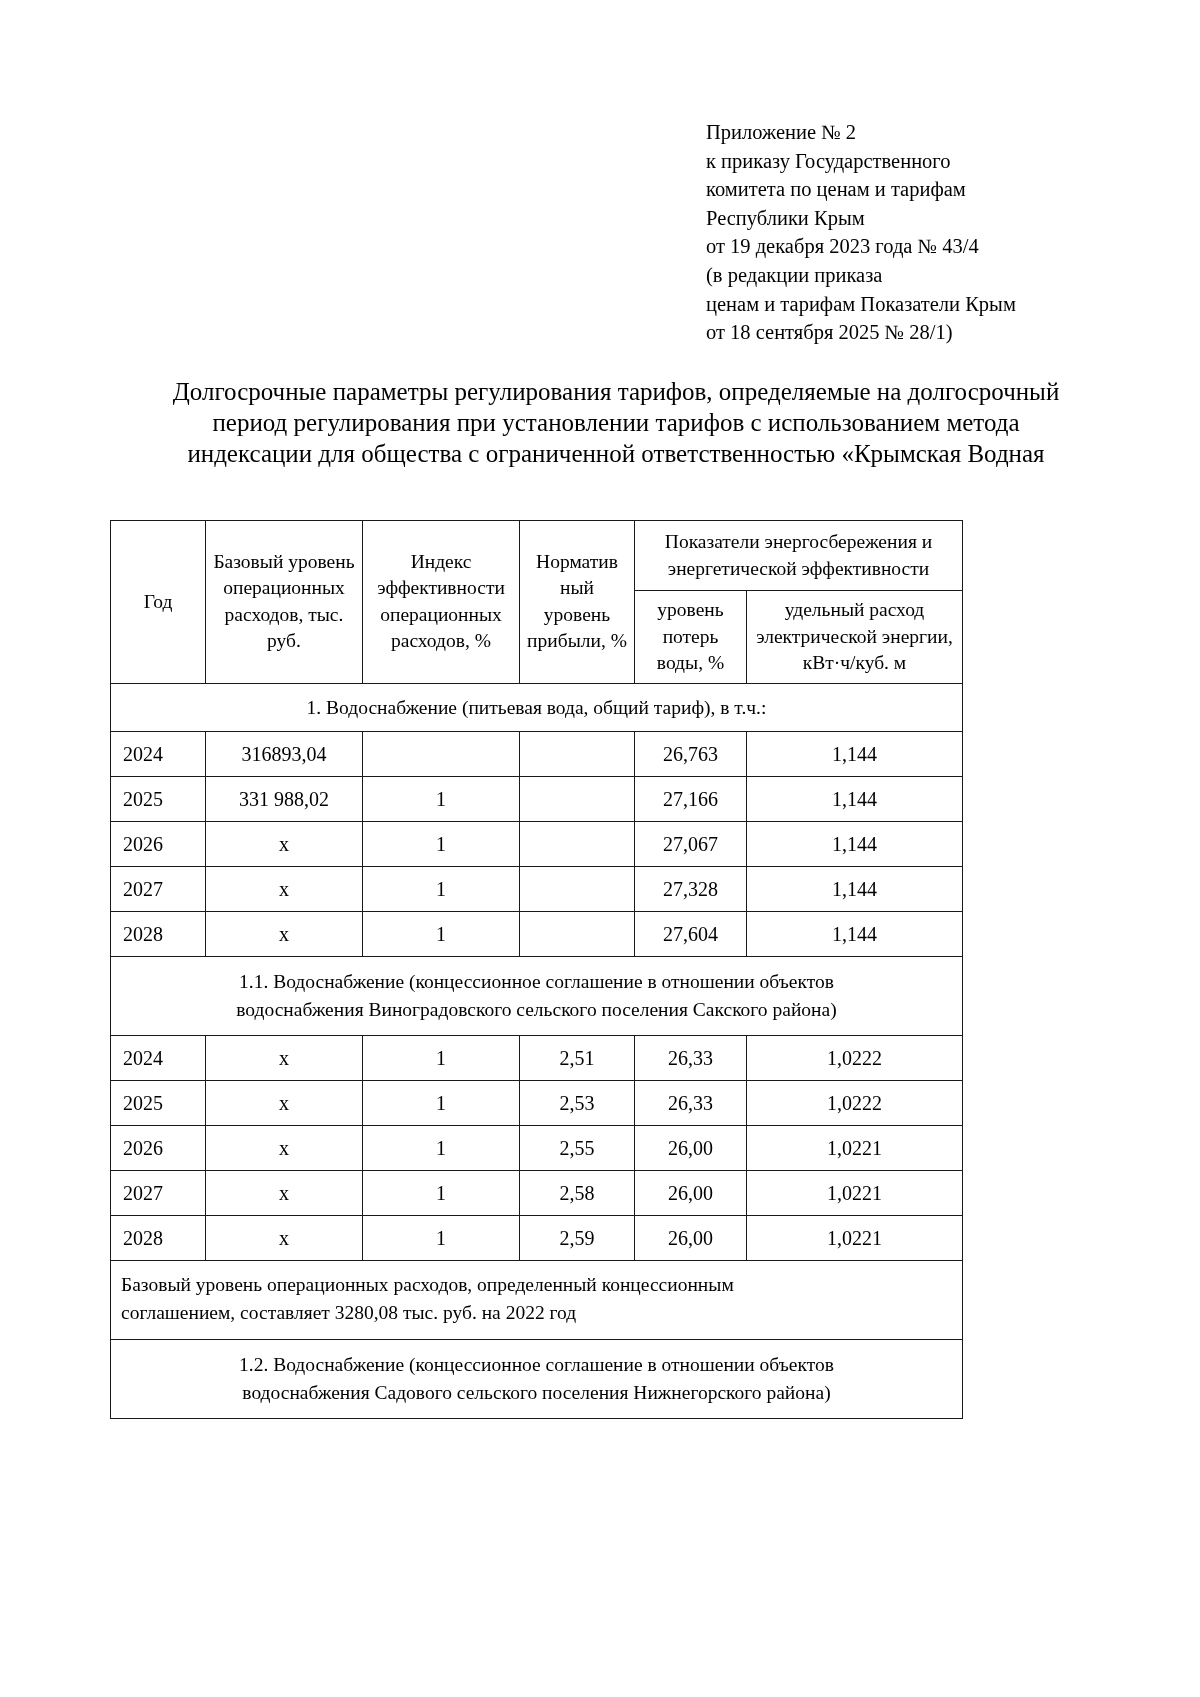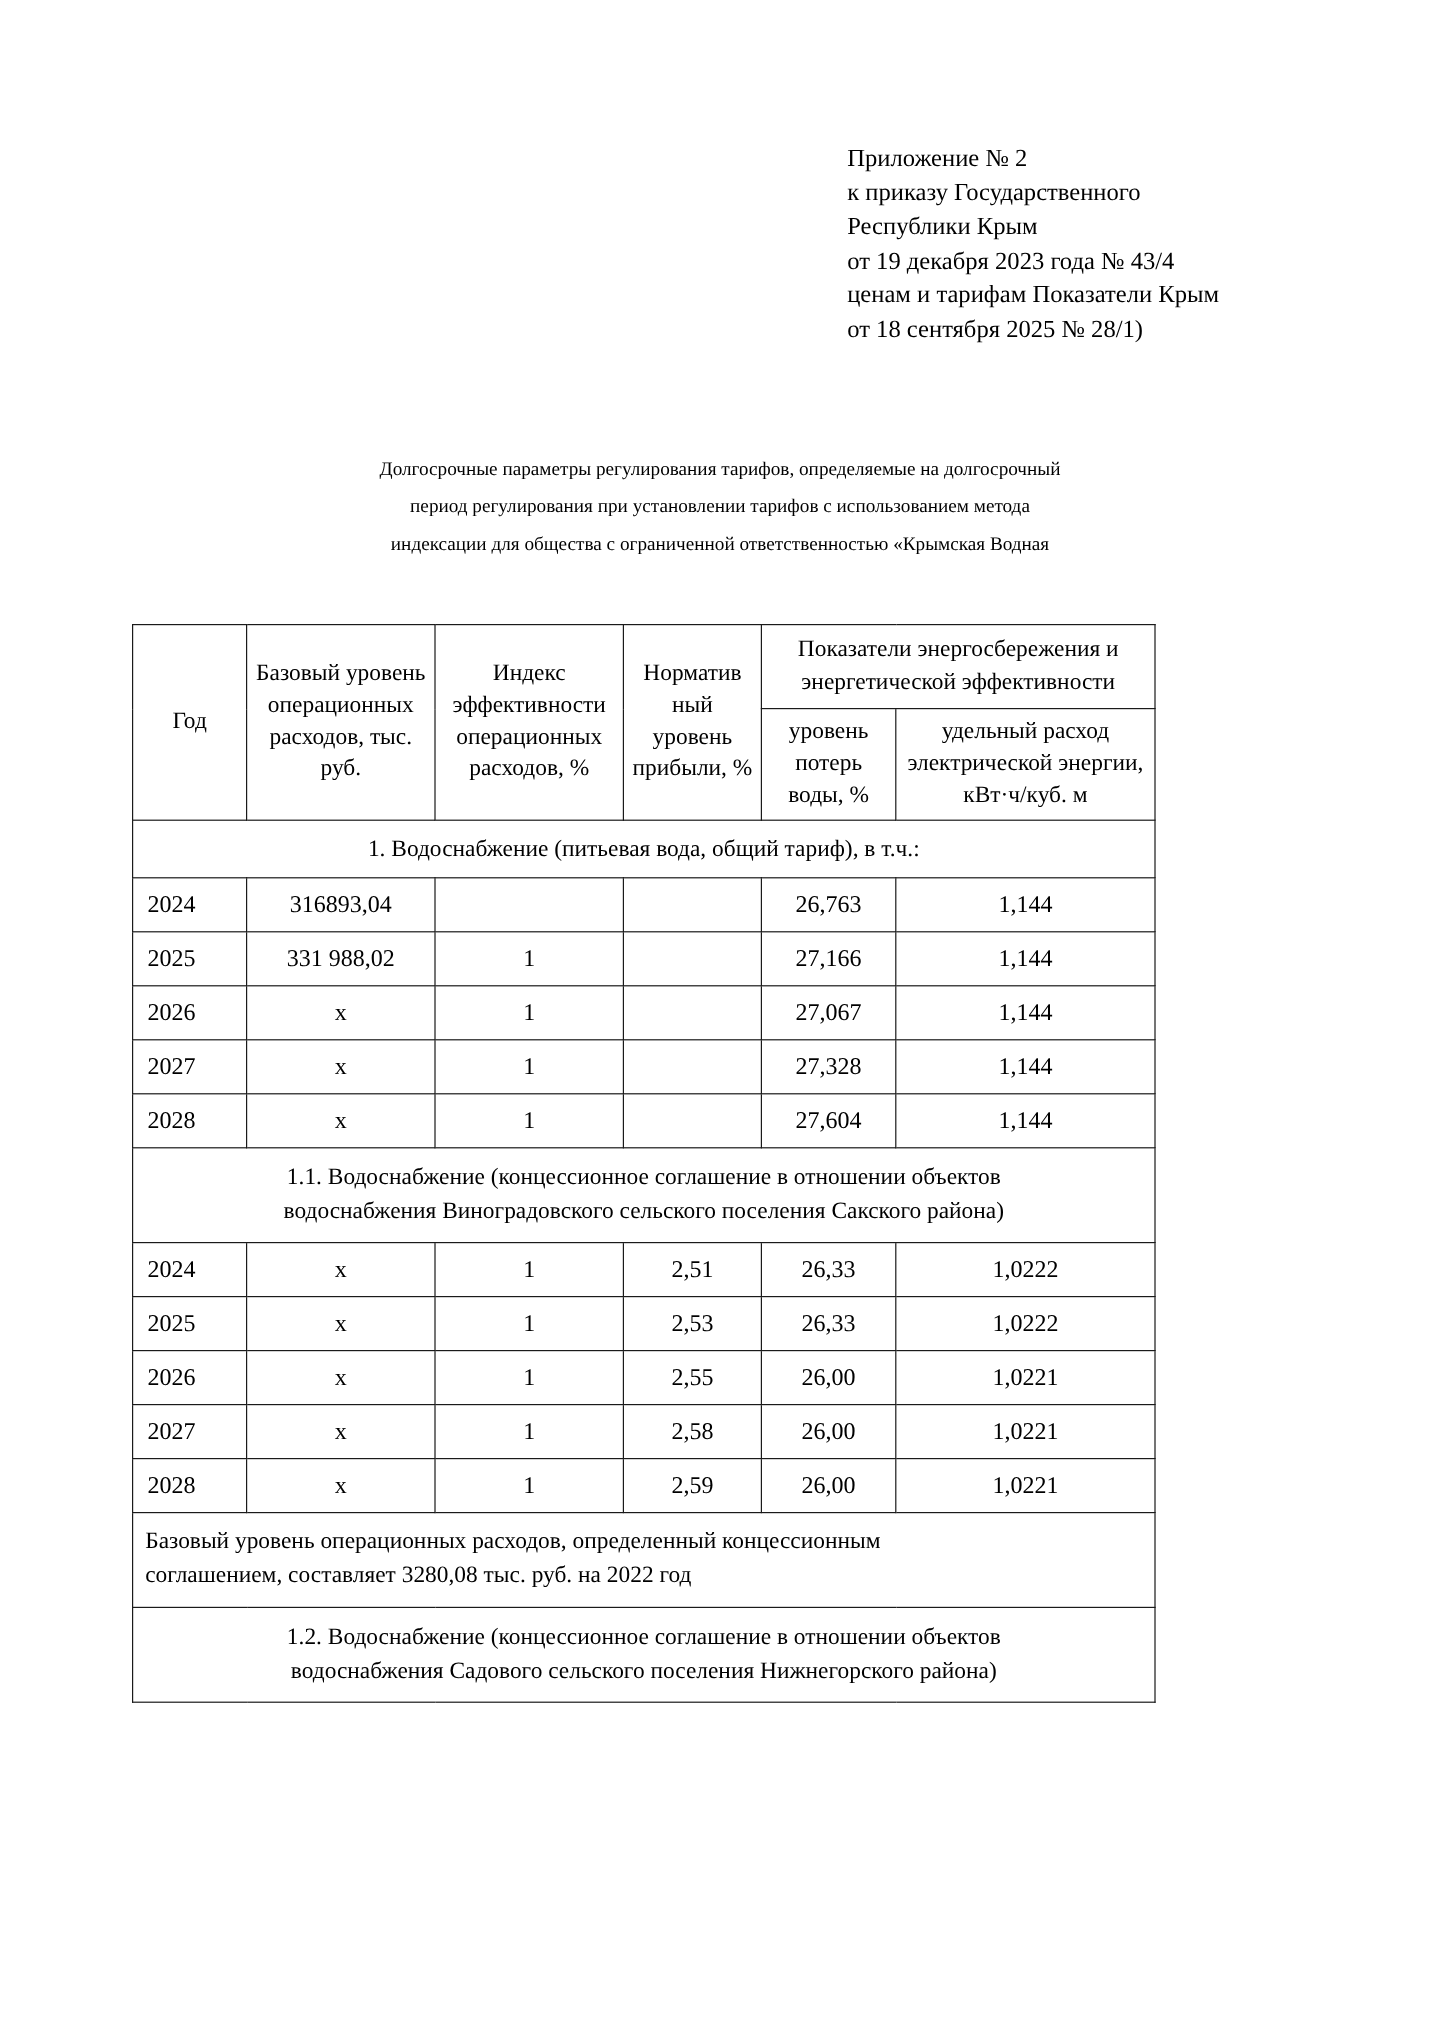--- a/index.html
+++ b/index.html
@@ -34,25 +34,25 @@
     text-align: left;
     white-space: nowrap;
   }
   .appendix-ref div {
     white-space: nowrap;
   }
 
   
   .doc-title {
     position: absolute;
-    left: 110px;
+    left: 126px;
     top: 376px;
     width: 980px;
     text-align: center;
-    font-size: 16px;
+    font-size: 25px;
     line-height: 31px;
   }
   .doc-title .tline {
     display: block;
   }
 
   
   .tbl-wrap {
     position: absolute;
     left: 110px;
@@ -143,22 +143,24 @@
   }
 </style>
 </head>
 <body>
 
 <div class="page">
 
   <div class="appendix-ref">
     <div>Приложение № 2</div>
     <div>к приказу Государственного</div>
+    <div>комитета по ценам и тарифам</div>
     <div>Республики Крым</div>
     <div>от 19 декабря 2023 года № 43/4</div>
+    <div>(в редакции приказа</div>
     <div>ценам и тарифам Показатели Крым</div>
     <div>от 18 сентября 2025 № 28/1)</div>
   </div>
 
   <div class="doc-title">
     <span class="tline">Долгосрочные параметры регулирования тарифов, определяемые на долгосрочный</span>
     <span class="tline">период регулирования при установлении тарифов с использованием метода</span>
     <span class="tline">индексации для общества с ограниченной ответственностью «Крымская Водная</span>
   </div>
 

